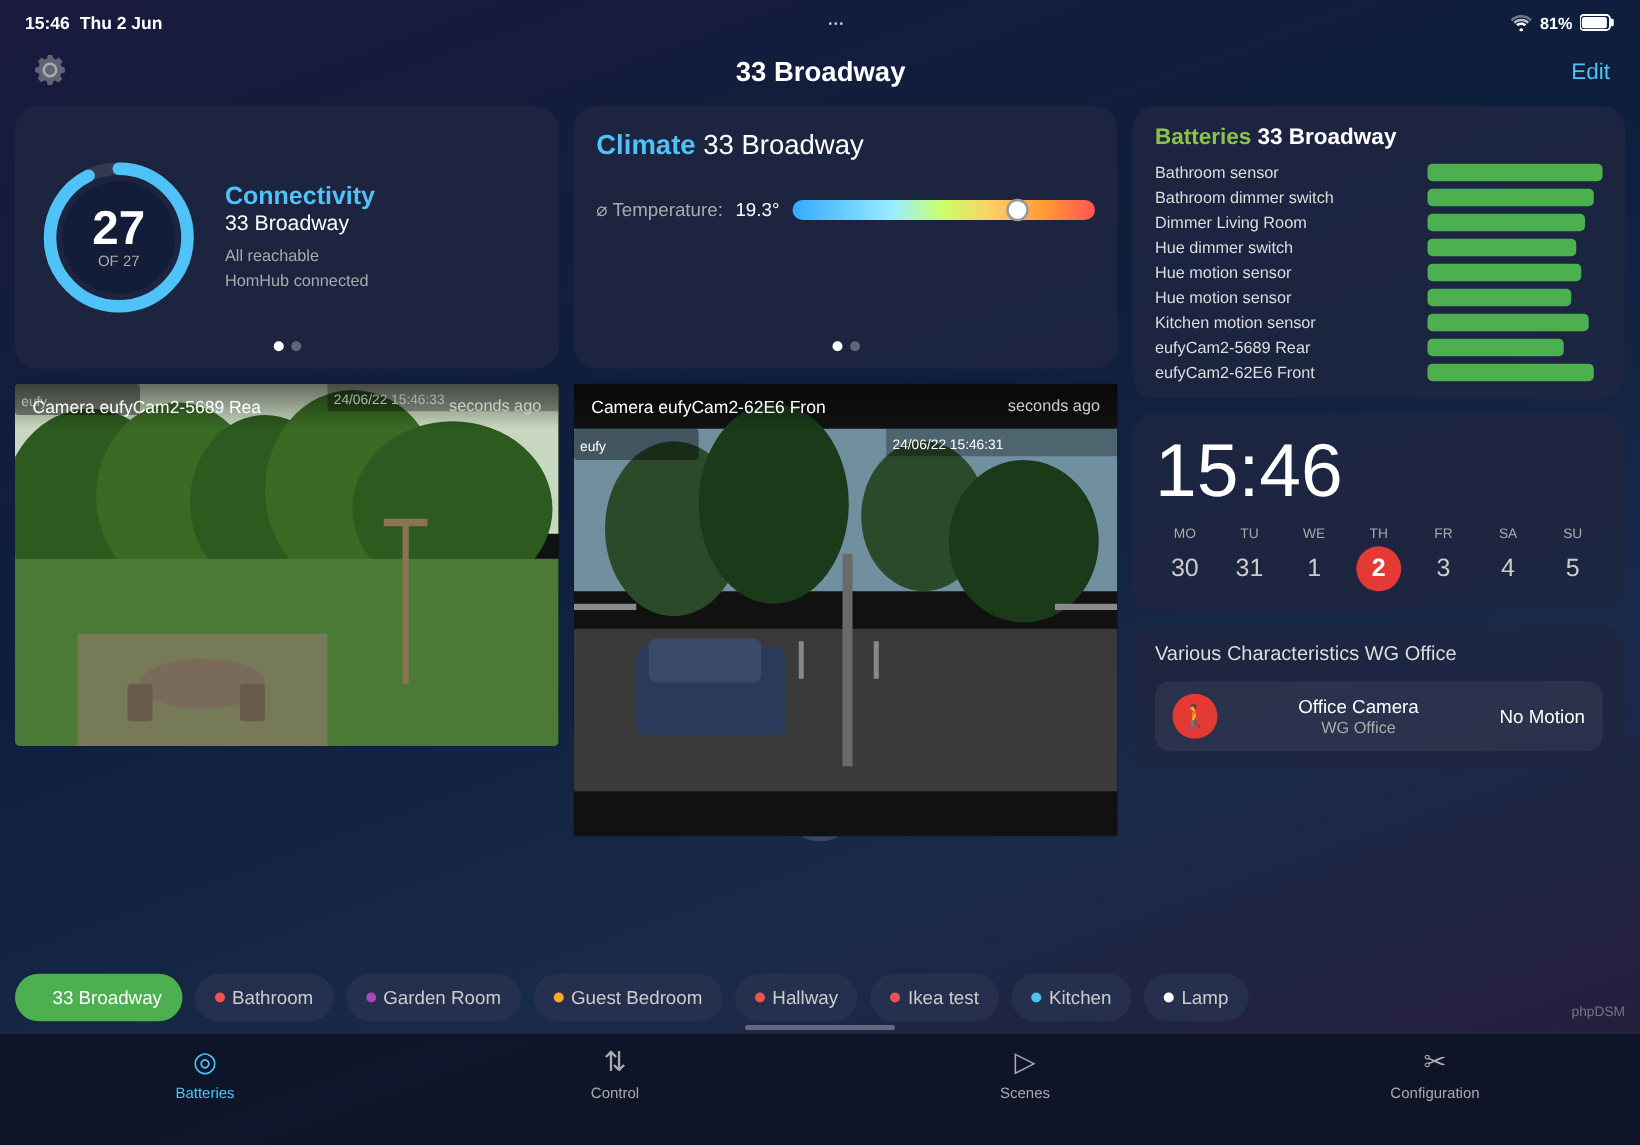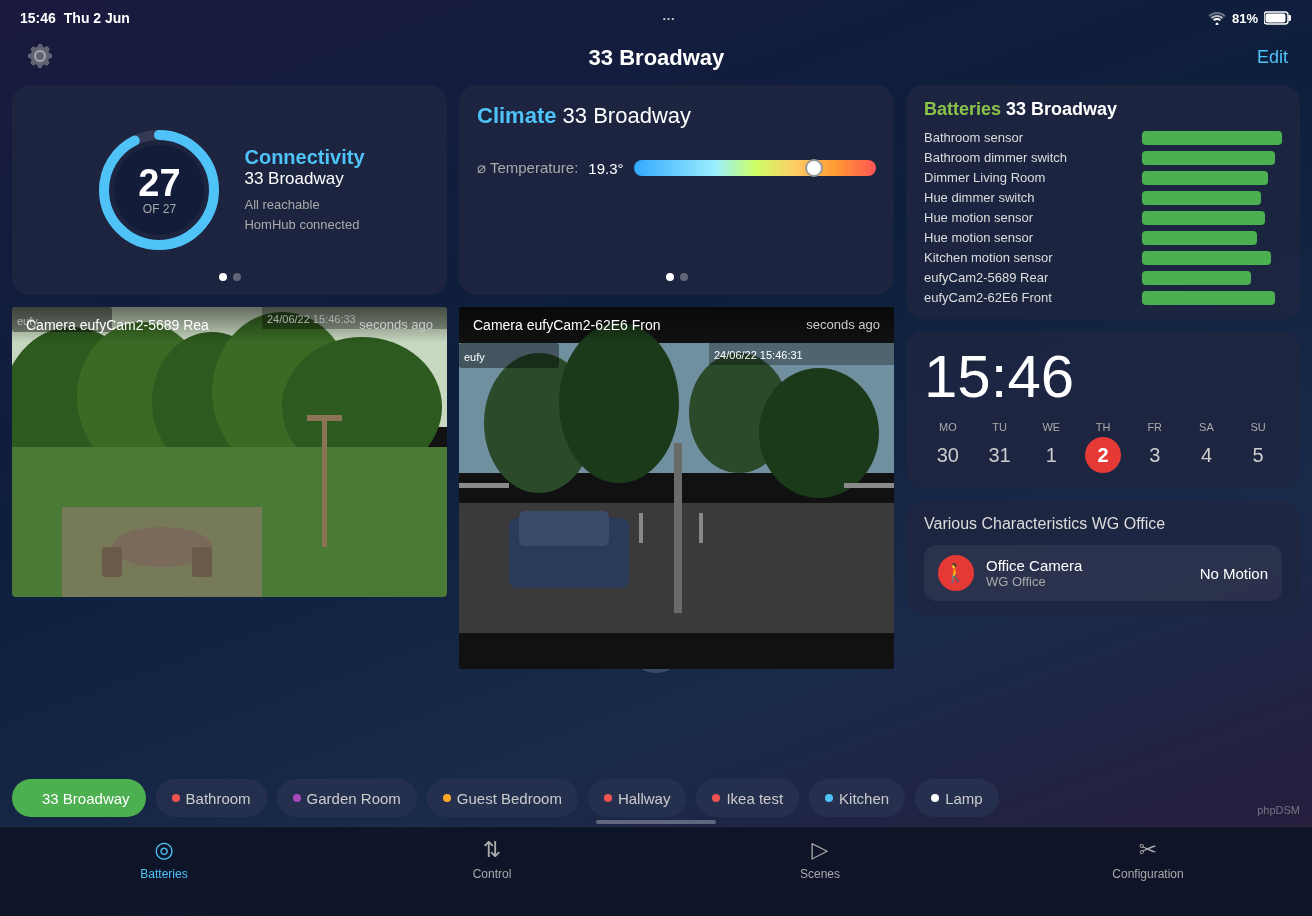--- a/index.html
+++ b/index.html
@@ -57,21 +57,20 @@
       overflow: hidden;
     }
 
     
     .connectivity-card {
       grid-column: 1;
       grid-row: 1;
       display: flex;
       align-items: center;
       gap: 20px;
-      justify-content: center;
     }
     .circle-ring {
       position: relative;
       width: 130px;
       height: 130px;
       flex-shrink: 0;
     }
     .circle-ring svg {
       width: 130px;
       height: 130px;
@@ -245,21 +244,21 @@
       width: 36px;
       height: 36px;
       background: #e53935;
       border-radius: 50%;
       display: flex;
       align-items: center;
       justify-content: center;
       font-size: 18px;
       flex-shrink: 0;
     }
-    .char-item-info { flex: 1; }
+    .char-item-info { flex: 1; text-align: center; }
     .char-item-info .name { font-size: 15px; font-weight: 500; color: #fff; }
     .char-item-info .sub { font-size: 13px; color: #aaa; }
     .char-status { font-size: 15px; color: #fff; font-weight: 400; }
 
     
     .add-section {
       display: flex;
       justify-content: center;
       padding: 16px 0 10px;
     }

